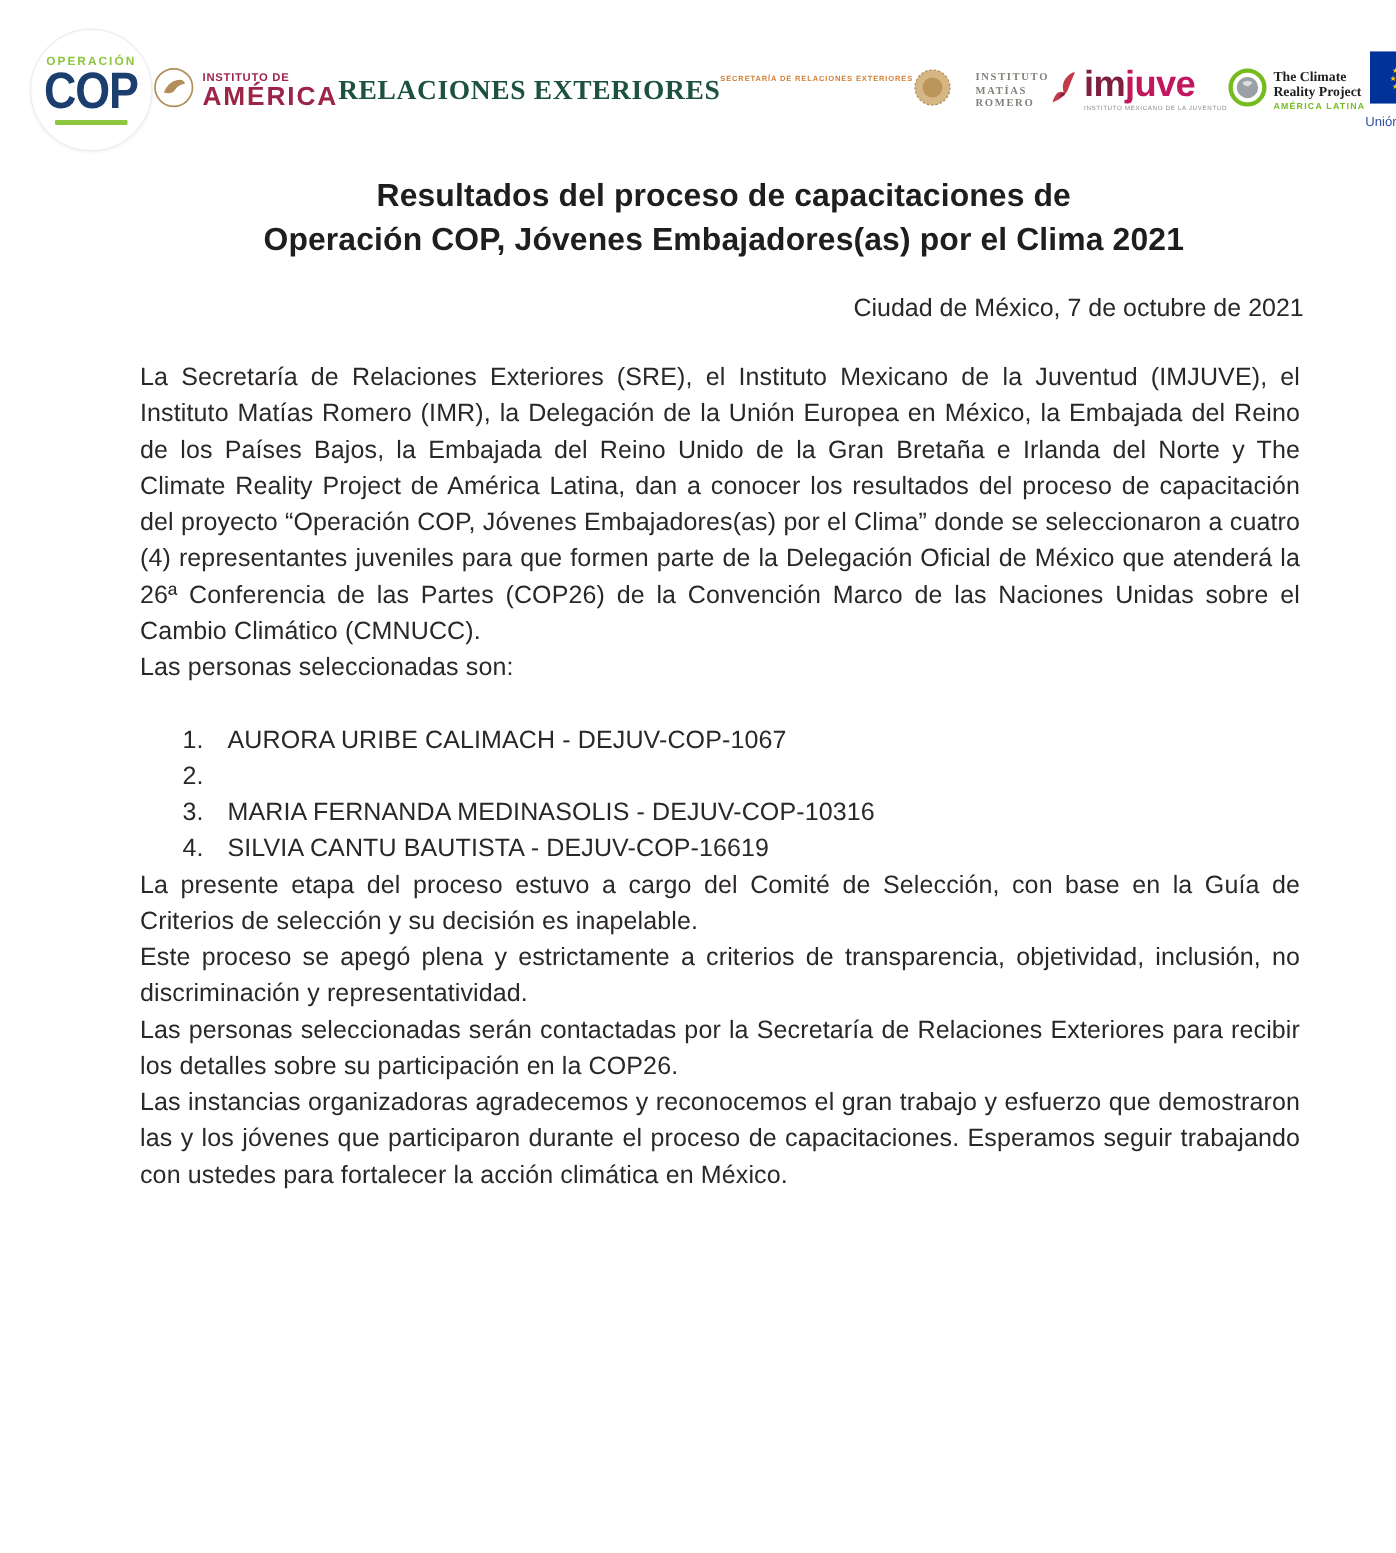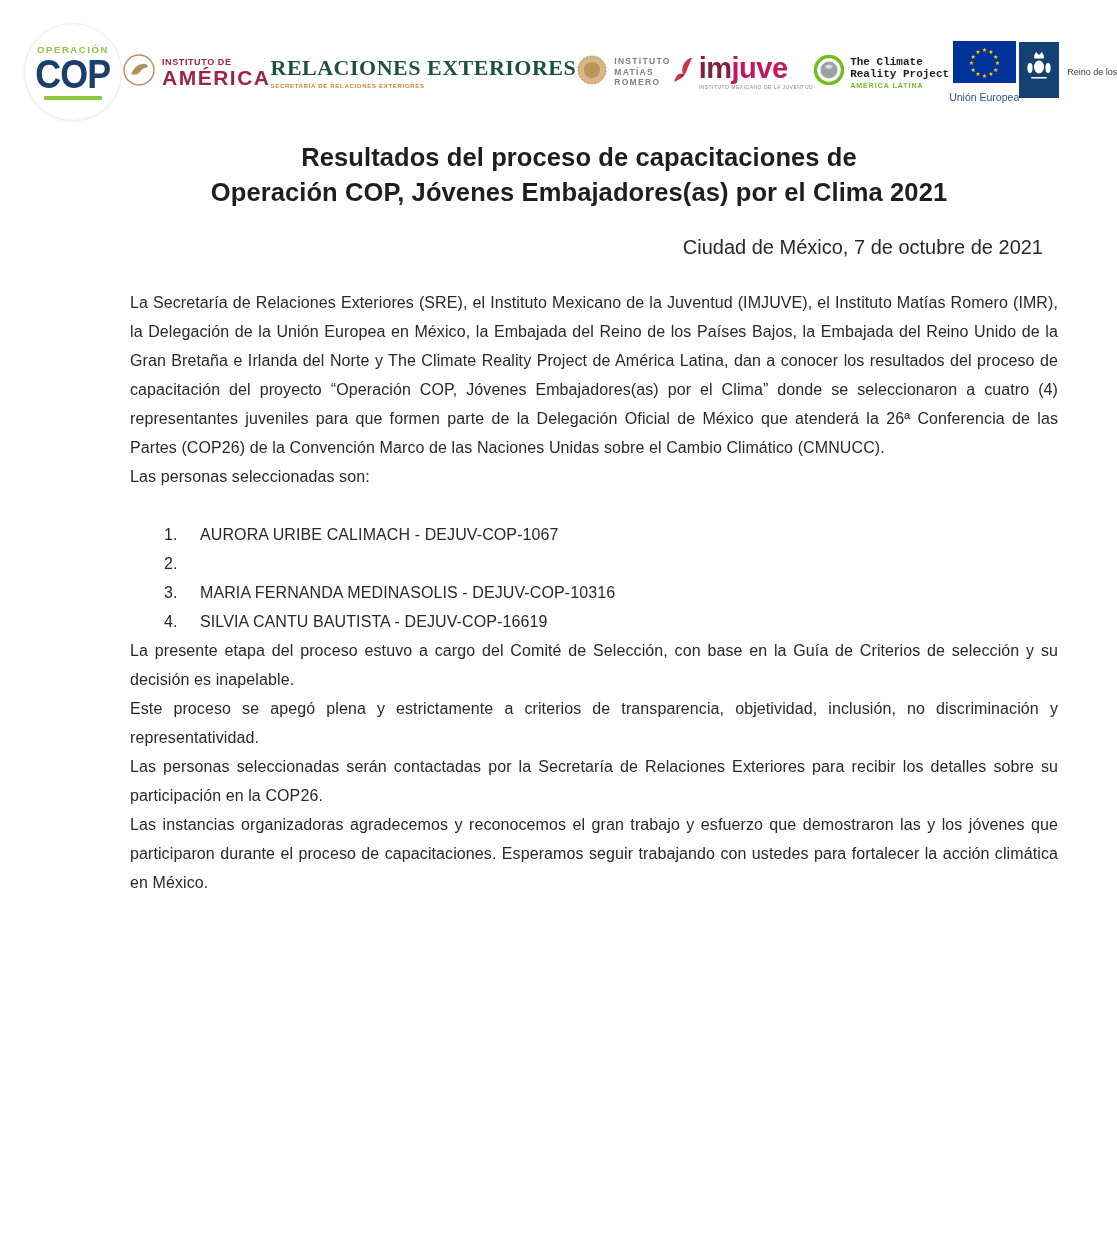--- a/index.html
+++ b/index.html
@@ -21,59 +21,59 @@
             transform:scale(.92,1.05);}
   .cop-underline{width:58px;height:4px;background:#8dc63f;margin-top:3px;border-radius:1px;}
 
   
   .gob{gap:6px;}
   .gob-text{display:flex;flex-direction:column;justify-content:center;}
   .gob-l1{font-size:9px;font-weight:700;color:#9d2449;letter-spacing:.6px;}
   .gob-l2{font-size:21px;font-weight:800;color:#9d2449;letter-spacing:1.5px;line-height:21px;}
 
   
-  .sre{flex-direction:column;align-items:flex-start;}
+  .sre{flex-direction:row;align-items:flex-start;}
   .sre-main{font-family:"Liberation Serif",serif;font-size:22px;font-weight:700;color:#1d5242;
             letter-spacing:.5px;white-space:nowrap;}
   .sre-sub{font-size:6px;font-weight:700;color:#d0813a;letter-spacing:.7px;margin-top:2px;}
 
   
-  .imr{gap:6px;}
+  .imr{gap:18px;font-family:Liberation Serif, serif;}
   .imr-text{display:flex;flex-direction:column;font-size:8.5px;color:#84807b;
             letter-spacing:1.3px;line-height:10.5px;font-weight:600;}
 
   
   .imj{gap:4px;}
   .imj-col{display:flex;flex-direction:column;}
   .imj-word{font-size:29px;font-weight:800;line-height:27px;letter-spacing:-.5px;}
   .imj-im{color:#7d1f3f;}
   .imj-juve{color:#c0175d;}
   .imj-sub{font-size:5px;color:#8a8a8a;letter-spacing:.5px;margin-top:2px;white-space:nowrap;}
 
   
   .cl{gap:5px;}
   .cl-col{display:flex;flex-direction:column;}
-  .cl-main{font-family:Liberation Mono, monospace;font-size:11px;font-weight:700;color:#1e1e1e;
+  .cl-main{font-family:Liberation Serif, serif;font-size:11px;font-weight:700;color:#1e1e1e;
            line-height:12px;white-space:nowrap;}
   .cl-sub{font-size:7px;font-weight:700;color:#76bc21;letter-spacing:1px;margin-top:2px;}
 
   
   .eu{flex-direction:column;align-items:center;}
   .eu-caption{font-size:10.5px;color:#30519f;margin-top:4px;white-space:nowrap;}
 
   
   .nl{gap:8px;align-items:center;}
   .nl-caption{font-size:9px;color:#3c4043;white-space:nowrap;}
 
   
   .title{position:absolute;top:140px;left:115px;width:928px;margin:0;text-align:center;
          font-size:25.5px;font-weight:700;line-height:35px;color:#1f1d1e;letter-spacing:.1px;}
   .dateline{position:absolute;top:236px;left:115px;width:928px;text-align:right;
             font-size:20px;color:#2b2728;}
-  .doc-body{position:absolute;top:288px;left:130px;width:928px;font-size:16px;
+  .doc-body{position:absolute;top:288px;left:112px;width:928px;font-size:20px;
             line-height:29px;letter-spacing:.1px;}
   .doc-body > * + *{margin-top:29px;}
   .doc-body p{margin:0;text-align:justify;}
   .doc-body p.intro{text-align:left;}
   .sel-list{display:flex;flex-direction:column;}
   .sel-item{display:flex;line-height:29px;}
   .sel-num{width:36px;margin-left:34px;flex:none;}
   .sel-text{white-space:nowrap;}
 </style>
 </head>

